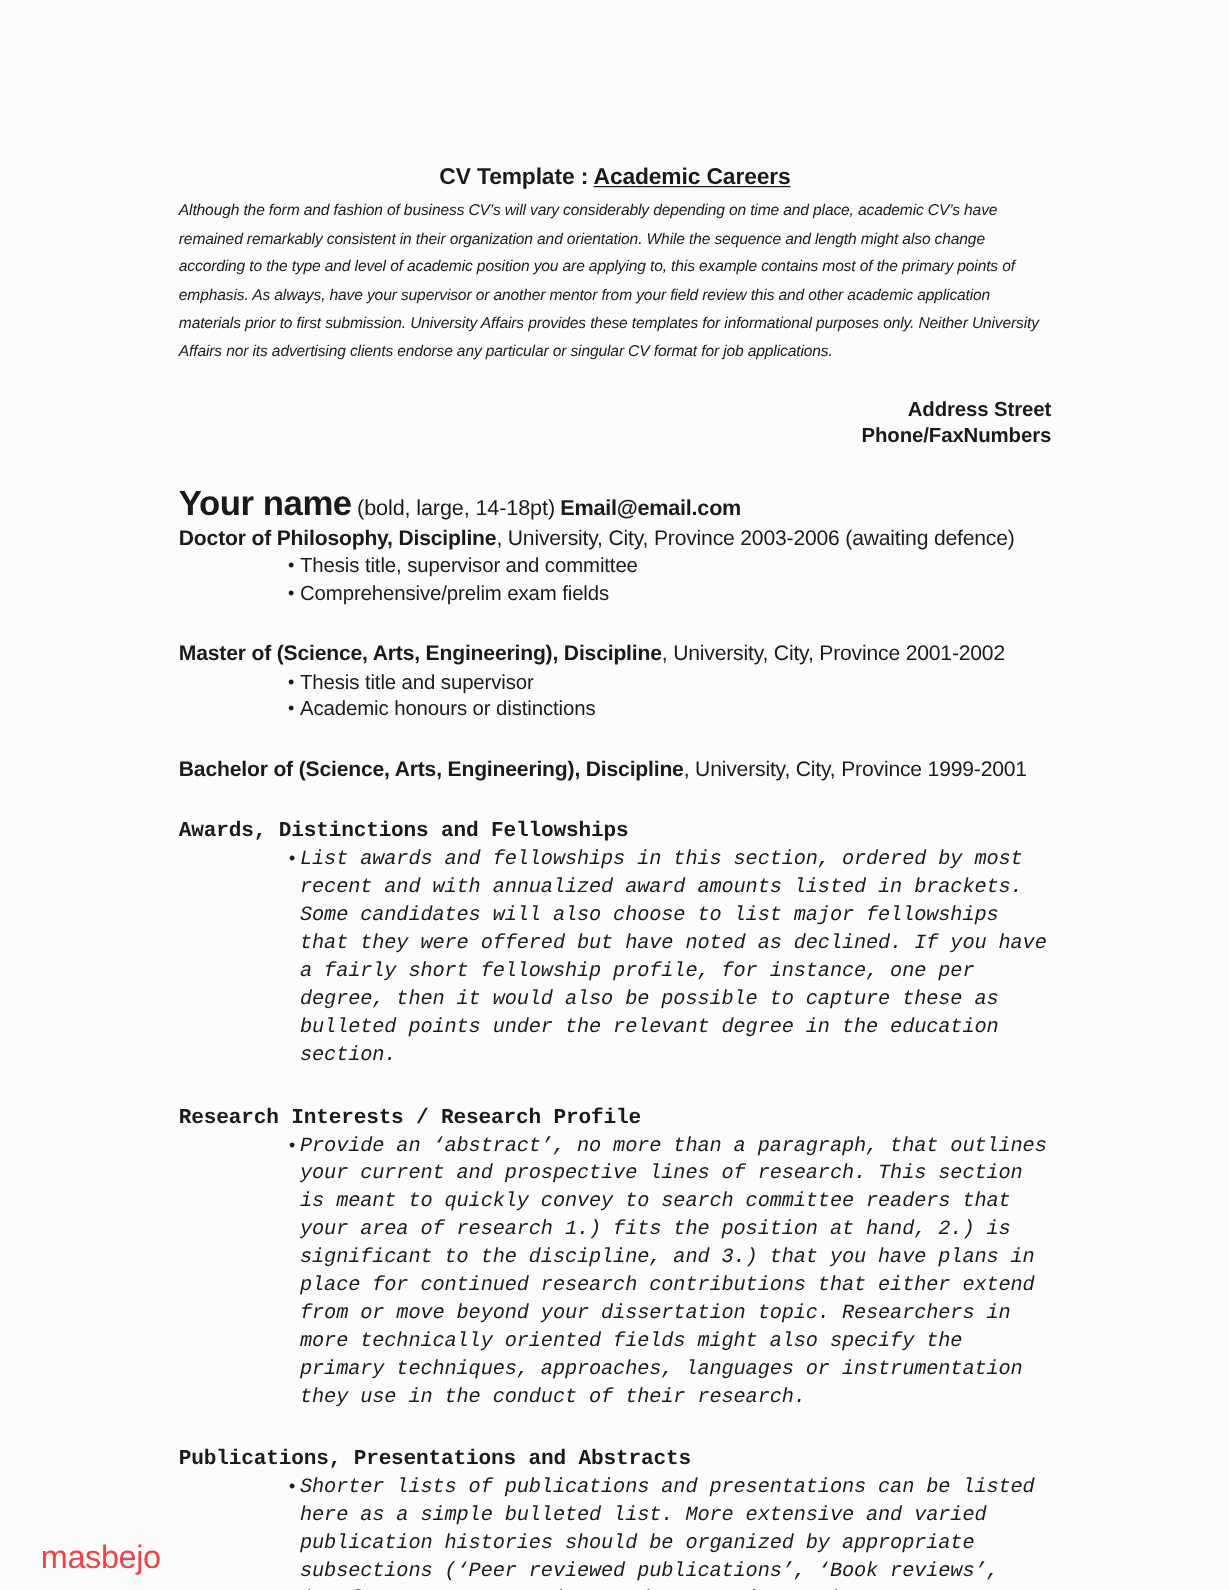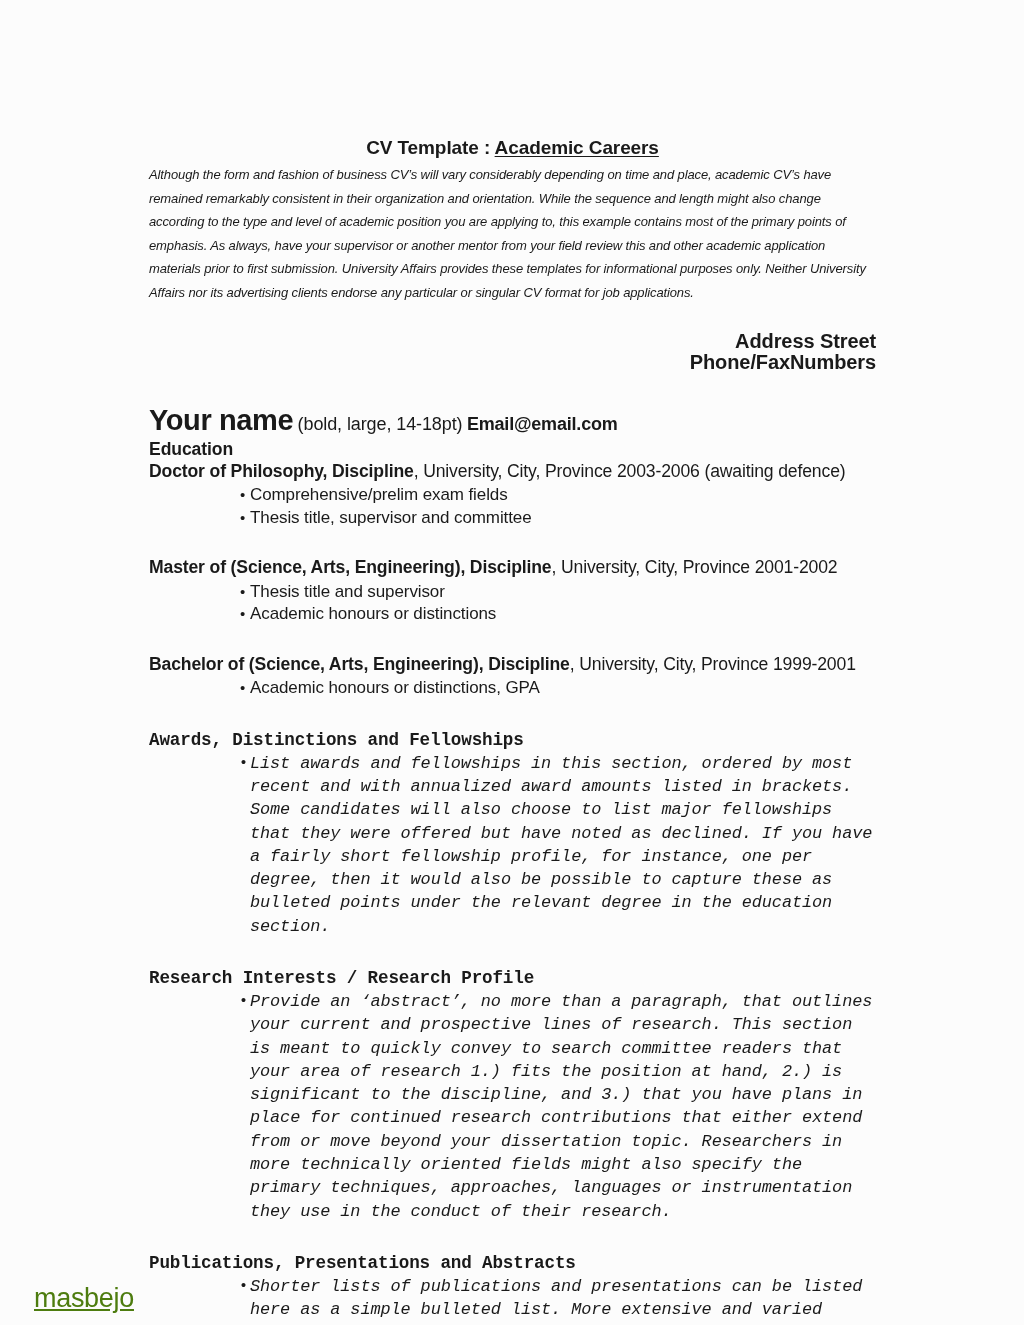--- a/index.html
+++ b/index.html
@@ -54,21 +54,21 @@
     text-align: left;
     margin: 0;
     letter-spacing: -0.12px;
   }
 
   
   .address {
     margin-top: 26px;
     text-align: right;
     font-weight: bold;
-    font-size: 20px;
+    font-size: 17px;
     line-height: 21.5px;
     letter-spacing: -0.1px;
   }
 
   
   .nameline {
     margin-top: 30px;
     line-height: 1.15;
     white-space: nowrap;
   }
@@ -186,49 +186,45 @@
       <div>Address Street</div>
       <div>Phone/FaxNumbers</div>
     </div>
 
     <div class="nameline">
       <span class="yourname">Your name</span>
       <span class="note">(bold, large, 14-18pt)</span>
       <span class="email">Email@email.com</span>
     </div>
 
-    <div class="edu-heading">Education</div>
 
     <div>
       <div class="degree">
         <span class="bold">Doctor of Philosophy, Discipline</span><span>, University, City, Province 2003-2006 (awaiting defence)</span>
       </div>
       <ul class="bullets">
+        <li>Thesis title, supervisor and committee</li>
         <li>Comprehensive/prelim exam fields</li>
-        <li>Thesis title, supervisor and committee</li>
       </ul>
     </div>
 
     <div class="degree-block">
       <div class="degree">
         <span class="bold">Master of (Science, Arts, Engineering), Discipline</span><span>, University, City, Province 2001-2002</span>
       </div>
       <ul class="bullets">
         <li>Thesis title and supervisor</li>
         <li>Academic honours or distinctions</li>
       </ul>
     </div>
 
     <div class="degree-block">
       <div class="degree">
         <span class="bold">Bachelor of (Science, Arts, Engineering), Discipline</span><span>, University, City, Province 1999-2001</span>
       </div>
-      <ul class="bullets">
-        <li>Academic honours or distinctions, GPA</li>
-      </ul>
     </div>
 
     <div class="section">
       <div class="section-heading">Awards, Distinctions and Fellowships</div>
       <div class="section-body">
         <span class="bullet-mark">•</span><span>List awards and fellowships in this section, ordered by most recent and with annualized award amounts listed in brackets. Some candidates will also choose to list major fellowships that they were offered but have noted as declined. If you have a fairly short fellowship profile, for instance, one per degree, then it would also be possible to capture these as bulleted points under the relevant degree in the education section.</span>
       </div>
     </div>
 
     <div class="section">
@@ -240,15 +236,15 @@
 
     <div class="section">
       <div class="section-heading">Publications, Presentations and Abstracts</div>
       <div class="section-body">
         <span class="bullet-mark">•</span><span>Shorter lists of publications and presentations can be listed here as a simple bulleted list. More extensive and varied publication histories should be organized by appropriate subsections (‘Peer reviewed publications’, ‘Book reviews’, ‘Conference presentations and posters’, etc.).</span>
       </div>
     </div>
 
   </div>
 
-  <div class="watermark" style="color: #4d7c0f; text-decoration: underline;">masbejo</div>
+  <div class="watermark" style="color: #ef4444;">masbejo</div>
 
 </div>
 
 </body></html>

